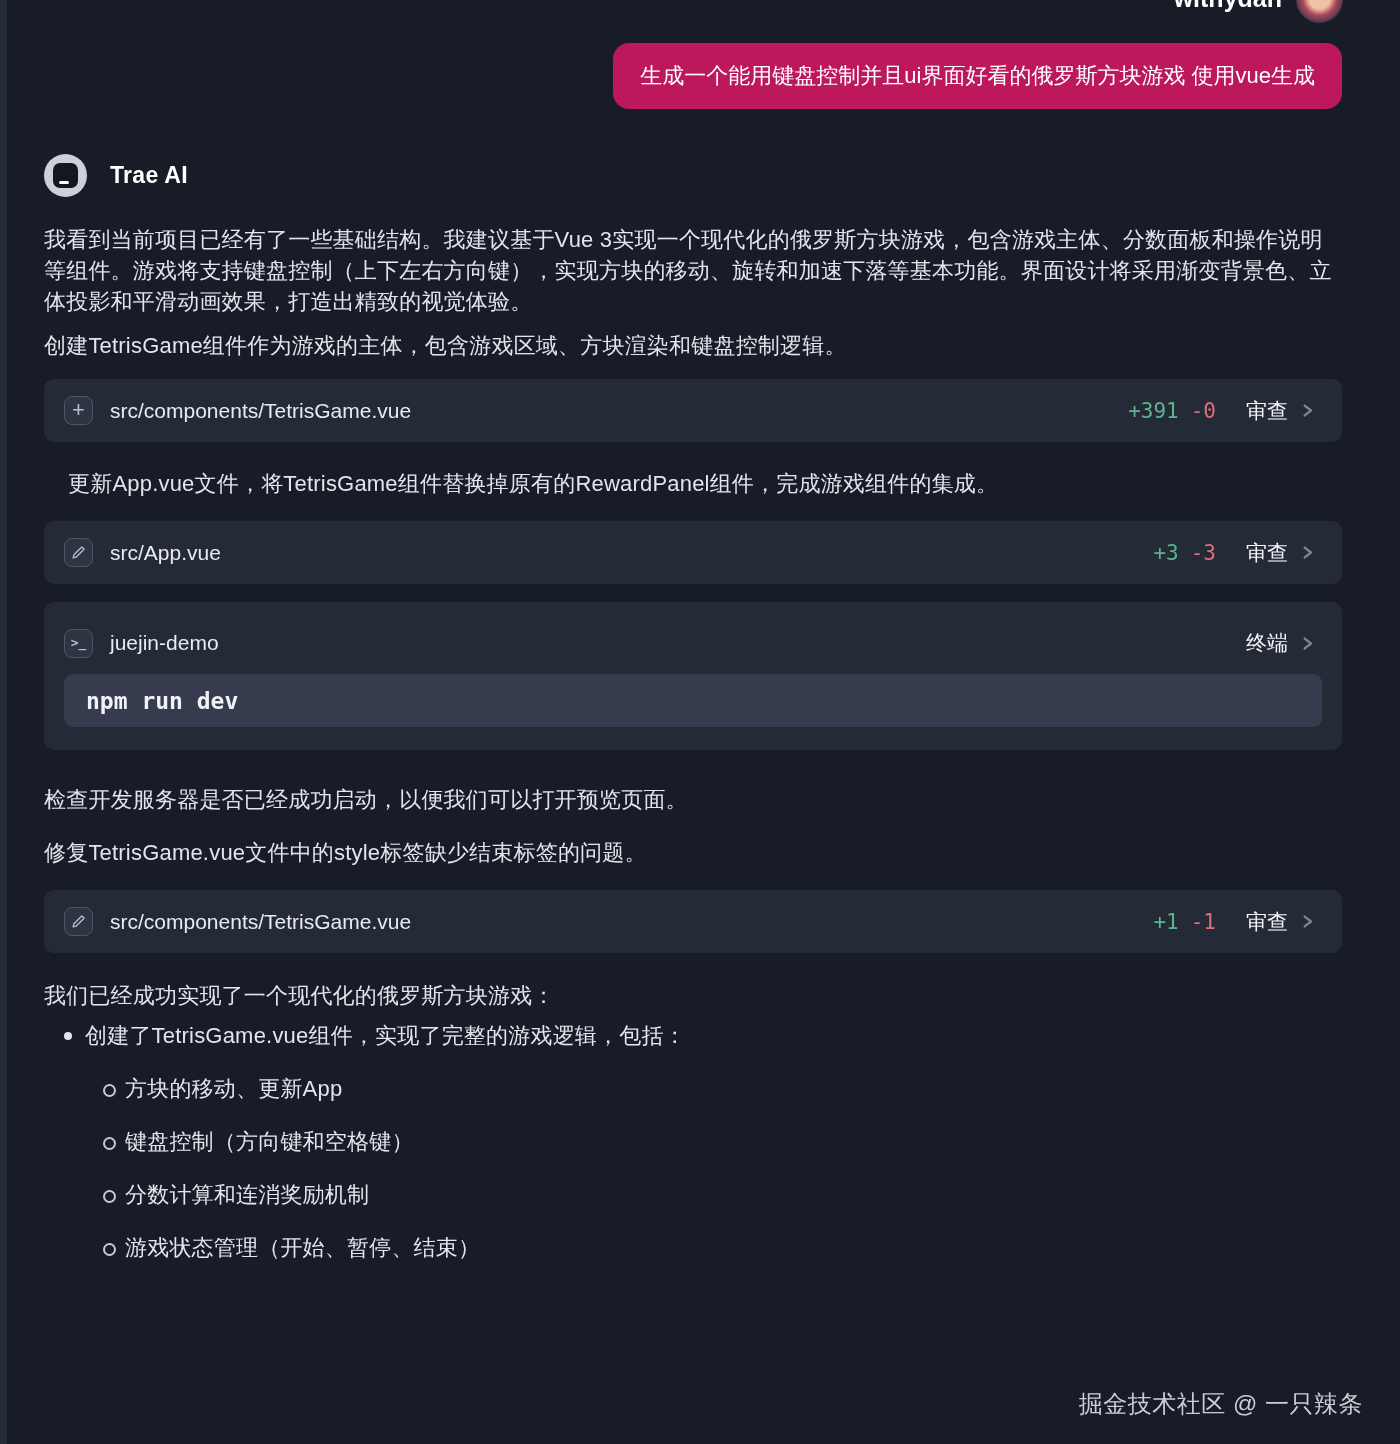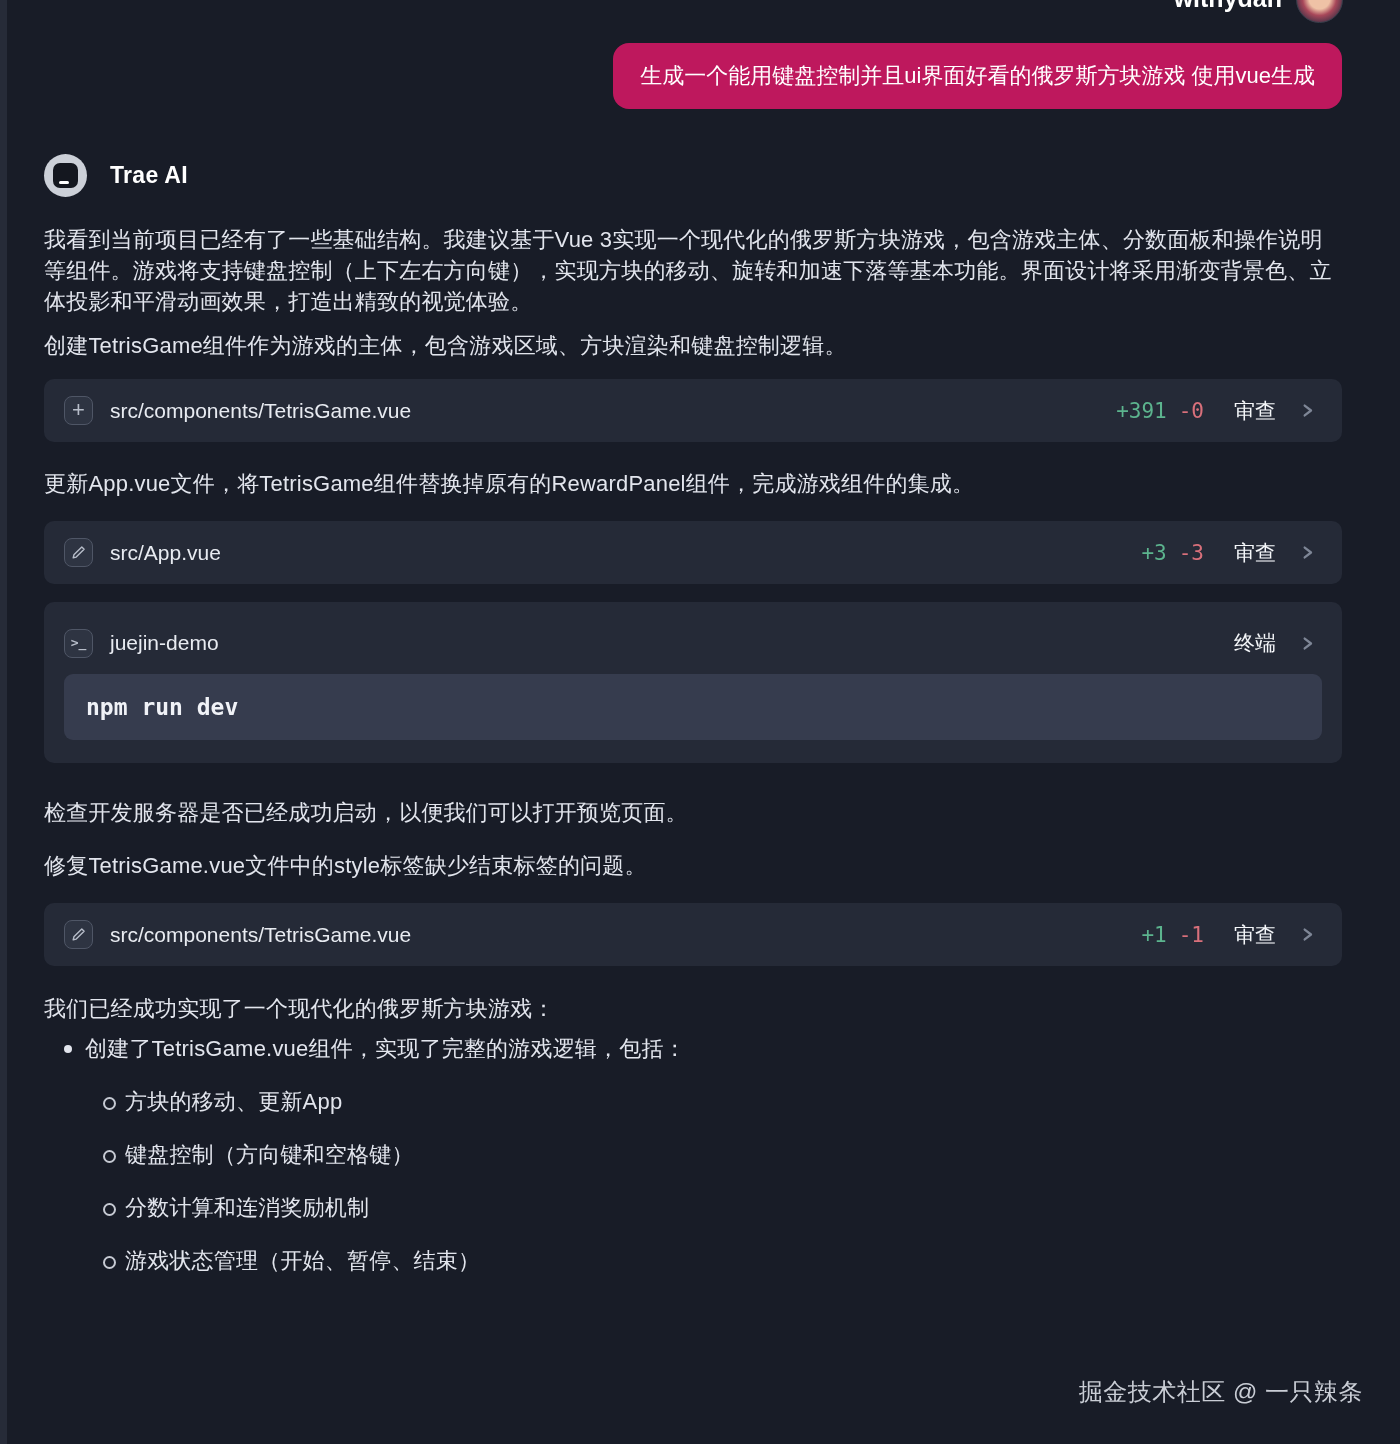--- a/index.html
+++ b/index.html
@@ -35,21 +35,21 @@
 
   .ai-header { margin-top:44px; display:flex; align-items:center; gap:23px; height:44px; }
   .trae-logo { width:43px; height:43px; border-radius:50%; background:#ccd0d8; position:relative; flex:0 0 auto; }
   .logo-sq { position:absolute; left:9px; top:9px; width:25px; height:25px; border-radius:7px; background:#14171f; }
   .logo-dash { position:absolute; left:6px; bottom:4px; width:10px; height:3px; border-radius:2px; background:#ffffff; }
   .ai-name { font-size:23px; font-weight:700; color:#ffffff; letter-spacing:0.3px; }
 
   .para { font-size:22px; line-height:31px; color:#e2e5ed; margin:0; letter-spacing:0.2px; }
   .p1 { margin-top:27px; }
   .p2 { margin-top:13px; }
-  .p3 { margin-top:26px; }
+  .p3 { margin-top:26px;margin-left:24px; }
   .p4 { margin-top:27px; }
   .p5 { margin-top:34px; }
   .p6 { margin-top:22px; }
   .p7 { margin-top:27px; }
 
   .file-card {
     display:flex; align-items:center;
     height:63px; background:#252a37; border-radius:10px;
     padding:0 26px 0 20px; margin-top:22px;
   }
@@ -60,38 +60,38 @@
     display:flex; align-items:center; justify-content:center;
     color:#b7bdc9; margin-right:17px; flex:0 0 auto;
   }
   .plus-glyph { font-size:22px; line-height:1; margin-top:-2px; }
   .term-glyph { font-family:"DejaVu Sans Mono",monospace; font-size:13px; font-weight:700; letter-spacing:0; margin-top:-2px; }
   .card-path { font-size:21px; color:#e8ebf1; }
   .card-right { margin-left:auto; display:flex; align-items:center; }
   .diff { font-family:"DejaVu Sans Mono",monospace; font-size:21px; font-weight:500;margin-left:44px; }
   .diff.add { color:#5cb48e; }
   .diff.del { color:#d9707b; margin-left:12px; }
-  .review-btn { margin-left:30px; display:flex; align-items:center; gap:23px; font-size:21px; color:#f4f6f9; cursor:pointer; }
+  .review-btn { margin-left:30px; display:flex; align-items:center; gap:11px; font-size:21px; color:#f4f6f9; cursor:pointer; }
   .chev { display:block; }
 
   .terminal-card { background:#252a37; border-radius:10px; margin-top:18px; padding:10px 0 23px; }
   .term-header { display:flex; align-items:center; height:62px; padding:0 26px 0 20px; }
   .code-block {
-    margin:0 20px; height:66px; background:#363c4e; border-radius:9px;
+    margin:0 20px; height:53px; background:#363c4e; border-radius:9px;
     display:flex; align-items:center; padding:0 22px;
     font-family:"DejaVu Sans Mono",monospace; font-weight:700; font-size:23px; color:#f0f2f7;
   }
 
   .summary { margin-top:2px; }
   .li { position:relative; padding-left:41px; font-size:22px; line-height:45px; color:#e2e5ed; letter-spacing:0.2px; }
   .li.main::before { content:""; position:absolute; left:20px; top:19px; width:8px; height:8px; border-radius:50%; background:#e2e5ed; }
   .li.sub { padding-left:81px; margin-top:8px; }
   .li.sub::before { content:""; position:absolute; left:59px; top:18px; width:9px; height:9px; border:2px solid #c6cad3; background:transparent; border-radius:50%; }
 
-  .watermark { position:absolute; right:37px; bottom:36px; font-size:24px; color:#c9cdd5; letter-spacing:0.5px; }
+  .watermark { position:absolute; right:37px; bottom:24px; font-size:24px; color:#c9cdd5; letter-spacing:0.5px; }
 </style>
 </head>
 <body>
 
 <div class="edge-strip"></div>
 
 <div class="topmeta">
   <span class="username">withydan</span>
   <div class="avatar"></div>
 </div>

